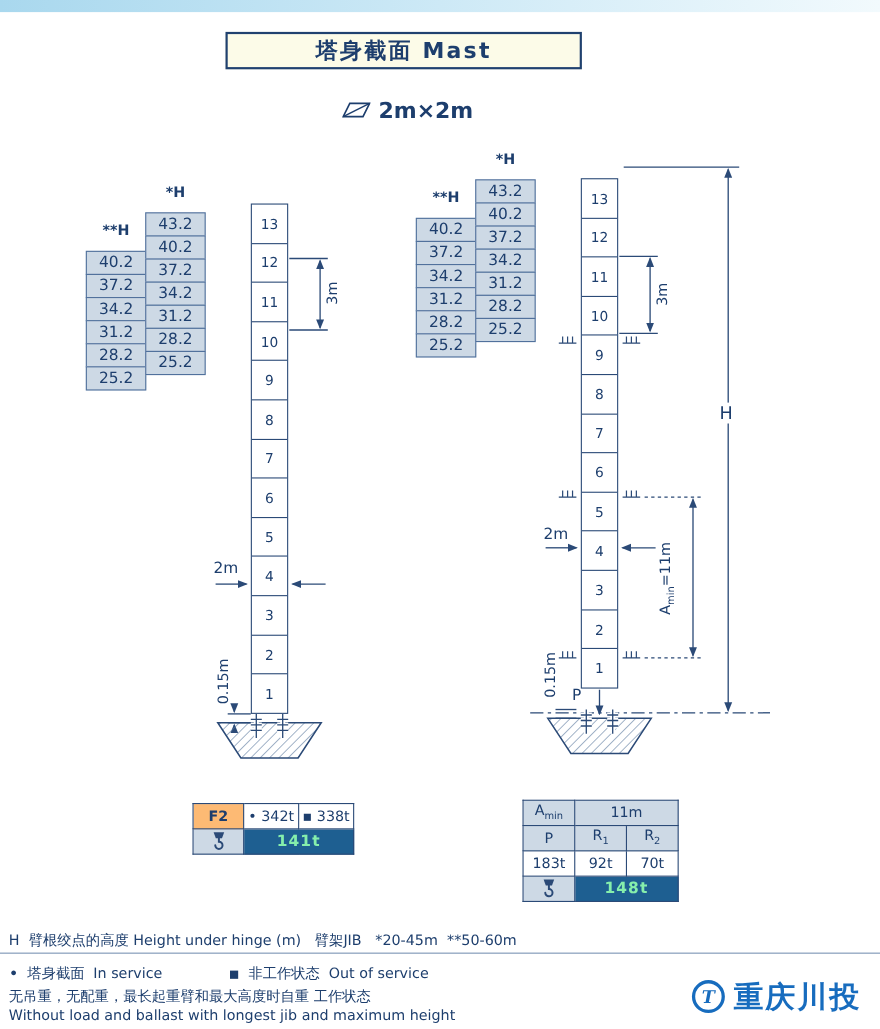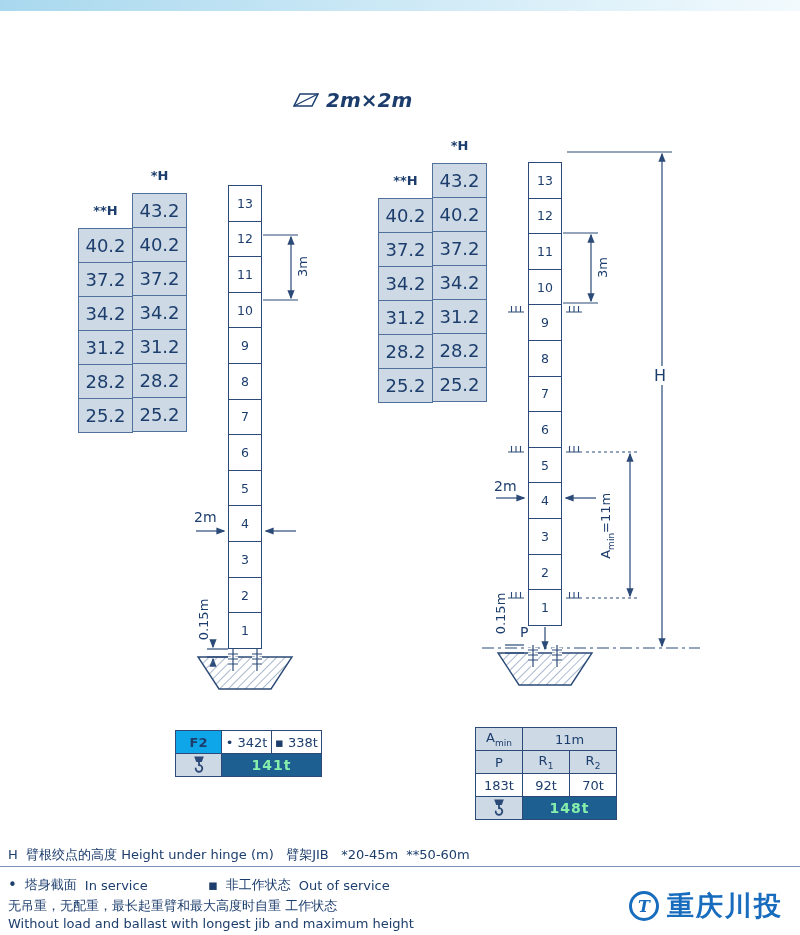--- a/index.html
+++ b/index.html
@@ -3,27 +3,27 @@
 <meta charset="utf-8">
 <style>
   html,body{margin:0;padding:0;background:#fff;}
   .page{position:relative;width:800px;height:935px;background:#ffffff;overflow:hidden;
         font-family:"DejaVu Sans","Liberation Sans",sans-serif;color:#1d3e6d;}
   .topbar{position:absolute;left:0;top:0;width:800px;height:11px;
         background:linear-gradient(90deg,#a9d8ee,#cde9f6 50%,#f2fafd);}
   #title-box{position:absolute;left:205px;top:29px;width:324px;height:34px;box-sizing:border-box;
         background:#fcfbe8;border:2px solid #20416f;display:flex;align-items:center;justify-content:center;
         font-size:20px;font-weight:bold;letter-spacing:2px;}
-  #size-row{position:absolute;left:293px;top:88px;display:flex;align-items:center;gap:7px;
-        font-size:20px;font-weight:bold;font-style:italic;}
+  #size-row{position:absolute;left:311px;top:88px;display:flex;align-items:center;gap:7px;
+        font-size:20px;font-weight:bold;}
   
   .ht-col{position:absolute;width:55px;}
   .ht-head{height:35px;display:flex;align-items:center;justify-content:center;font-size:13px;font-weight:bold;}
-  .ht-cell{height:35px;background:#cdd9e5;border:1px solid #51719c;box-sizing:border-box;
-        display:flex;align-items:center;justify-content:center;font-size:18px;}
+  .ht-cell{height:22px;background:#cdd9e5;border:1px solid #51719c;box-sizing:border-box;
+        display:flex;align-items:center;justify-content:center;font-size:14px;}
   .ht-cell + .ht-cell{margin-top:-1px;}
   #left-ht-col1{left:78px;top:193px;}
   #left-ht-col2{left:132px;top:158px;}
   #right-ht-col1{left:378px;top:163px;}
   #right-ht-col2{left:432px;top:128px;}
   
   .mast{position:absolute;width:34px;display:flex;flex-direction:column;border:1.5px solid #2b4a77;
         background:#fff;box-sizing:border-box;}
   .mast-cell{flex:1;display:flex;align-items:center;justify-content:center;font-size:12.5px;border-top:1px solid #2b4a77;text-align:center;}
   .mast-cell:first-child{border-top:none;}
@@ -41,21 +41,21 @@
   #lbl-015-right{left:480px;top:606px;}
   #lbl-amin{left:574px;top:517px;}
   #lbl-H{left:651px;top:366px;font-size:16px;background:#fff;padding:0 3px;}
   #lbl-P{left:520px;top:624px;font-size:14px;}
   sub{font-size:9px;}
   
   .spec{position:absolute;border-collapse:collapse;}
   .spec td{border:1px solid #2b4a77;height:22px;text-align:center;vertical-align:middle;
         font-size:13px;padding:0;background:#fff;color:#1d3e6d;}
   .spec td.lt{background:#cdd9e5;}
-  .spec td.lab{background:#0ea5e9;font-weight:bold;}
+  .spec td.lab{background:#fdba74;font-weight:bold;}
   .spec td.dark{background:#1e5f91;color:#86efac;font-weight:bold;font-size:14px;letter-spacing:1px;}
   #left-spec{left:175px;top:730px;}
   #right-spec{left:475px;top:727px;}
   .hook{display:block;margin:0 auto;}
   
   .fnote{position:absolute;left:8px;font-size:13px;white-space:pre-wrap;}
   #fn-line1{top:846px;}
   #fn-divider{position:absolute;left:0;top:866px;width:800px;height:1px;background:#7a93b4;}
   #fn-legend{top:876px;display:flex;align-items:center;gap:8px;white-space:normal;}
   .mk{font-size:15px;line-height:1;}
@@ -69,20 +69,21 @@
   .logo-t{font-family:"DejaVu Serif","Liberation Serif",serif;font-style:italic;font-weight:bold;font-size:16px;}
   .logo-name{font-size:27px;font-weight:bold;letter-spacing:2px;}
 </style>
 </head>
 <body>
 
 <div class="page">
 
   <div class="topbar"></div>
 
+  <div id="title-box">塔身截面  Mast</div>
 
   <div id="size-row">
     <svg width="26" height="16" viewBox="0 0 26 16">
       <path d="M7,2 H25 L19,14 H1 Z" fill="none" stroke="#1d3e6d" stroke-width="1.5"></path>
       <line x1="1" y1="14" x2="25" y2="2" stroke="#1d3e6d" stroke-width="1.3"></line>
     </svg>
     <span>2m×2m</span>
   </div>
 
   <div class="ht-col" id="left-ht-col1">

